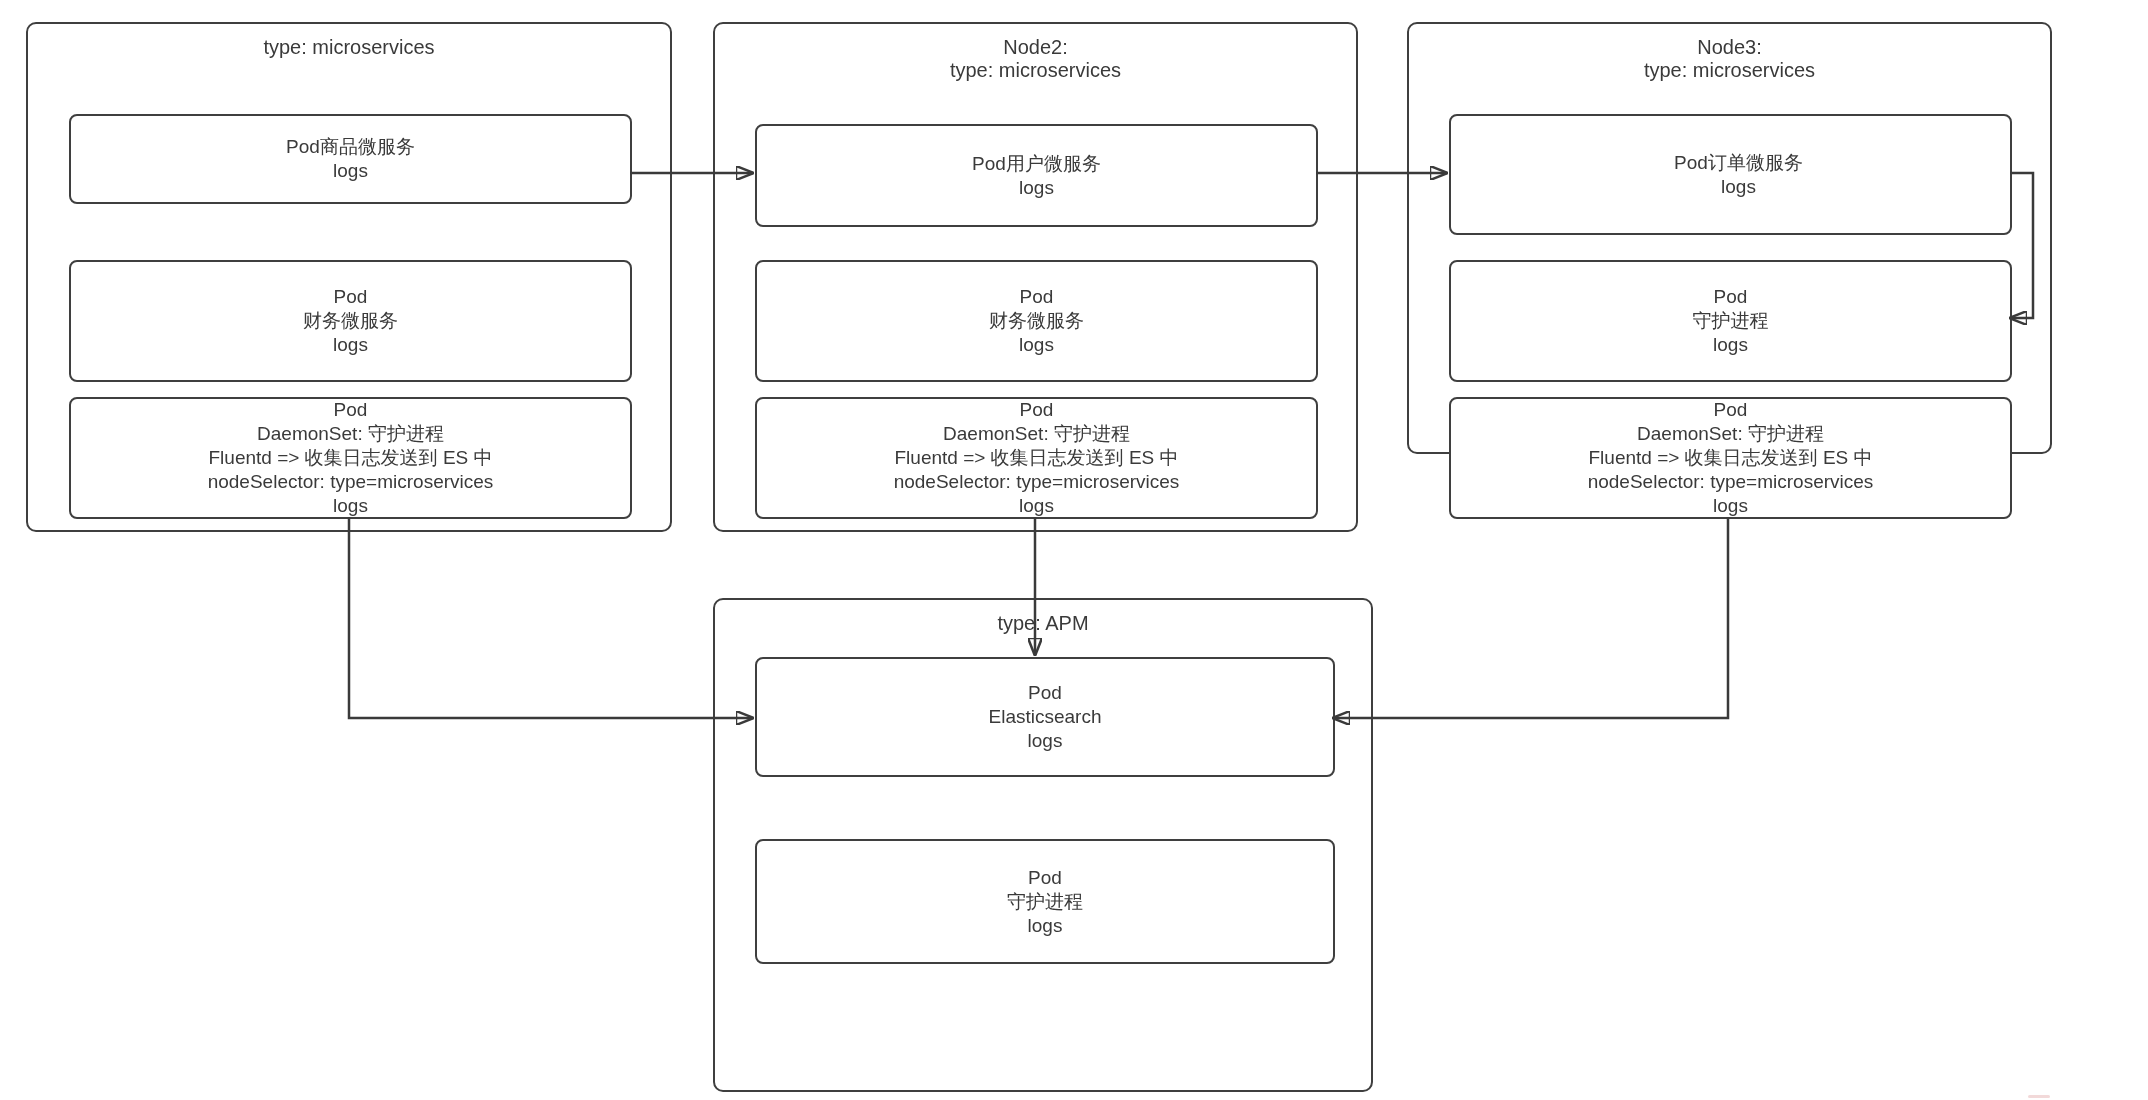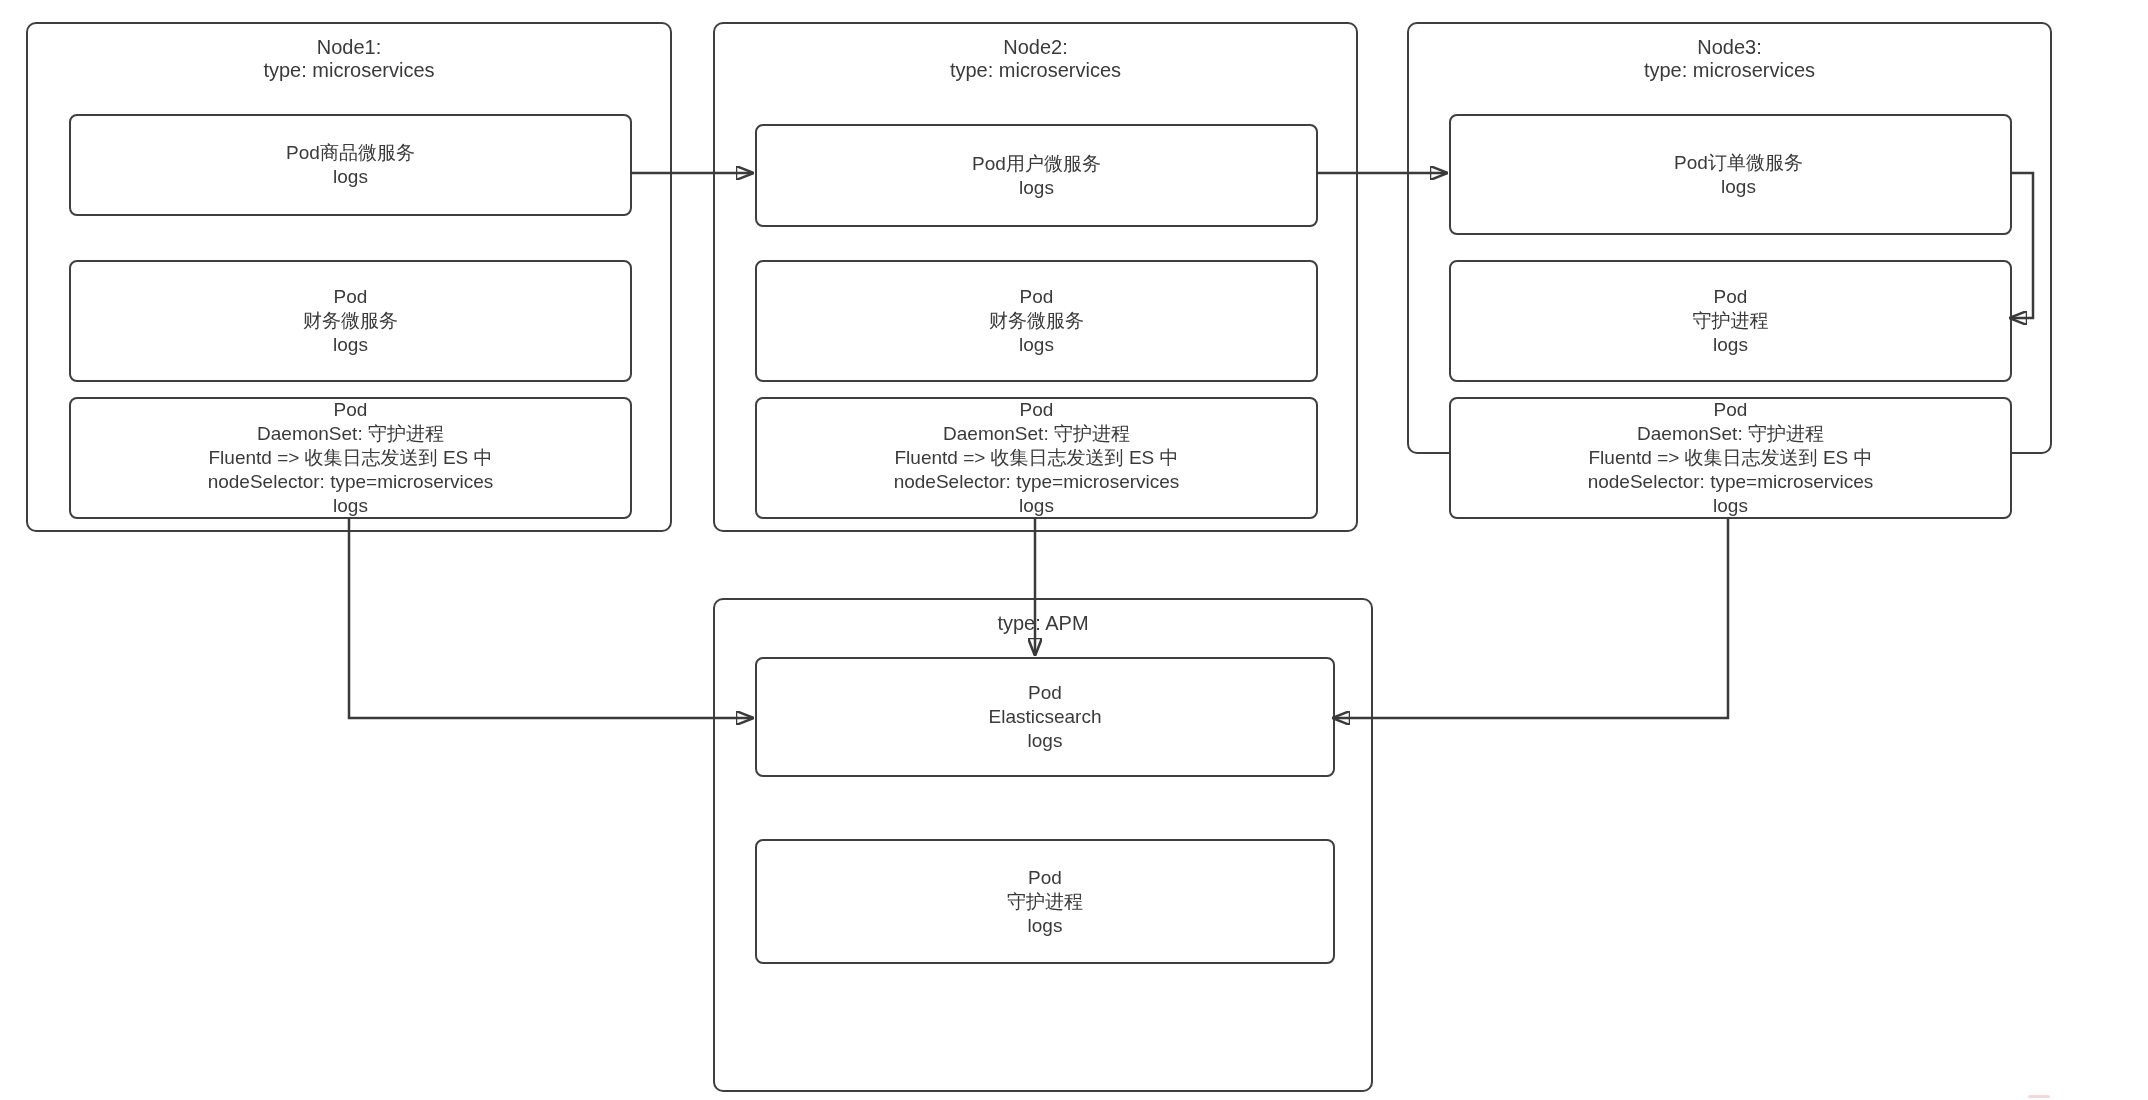--- a/index.html
+++ b/index.html
@@ -61,24 +61,23 @@
     border-radius:2px;
   }
 </style>
 </head>
 <body>
 
 <div class="canvas">
 
   <div class="node" style="left:26px;top:22px;width:646px;height:510px;">
     <div class="node-title">
-      <div>Node1:</div>
       <div>type: microservices</div>
     </div>
-    <div class="pod" style="left:41px;top:90px;width:563px;height:102px;">
+    <div class="pod" style="left:41px;top:90px;width:563px;height:90px;">
       <div>Pod商品微服务</div>
       <div>logs</div>
     </div>
     <div class="pod" style="left:41px;top:236px;width:563px;height:122px;">
       <div>Pod</div>
       <div>财务微服务</div>
       <div>logs</div>
     </div>
     <div class="pod" style="left:41px;top:373px;width:563px;height:122px;">
       <div>Pod</div>

